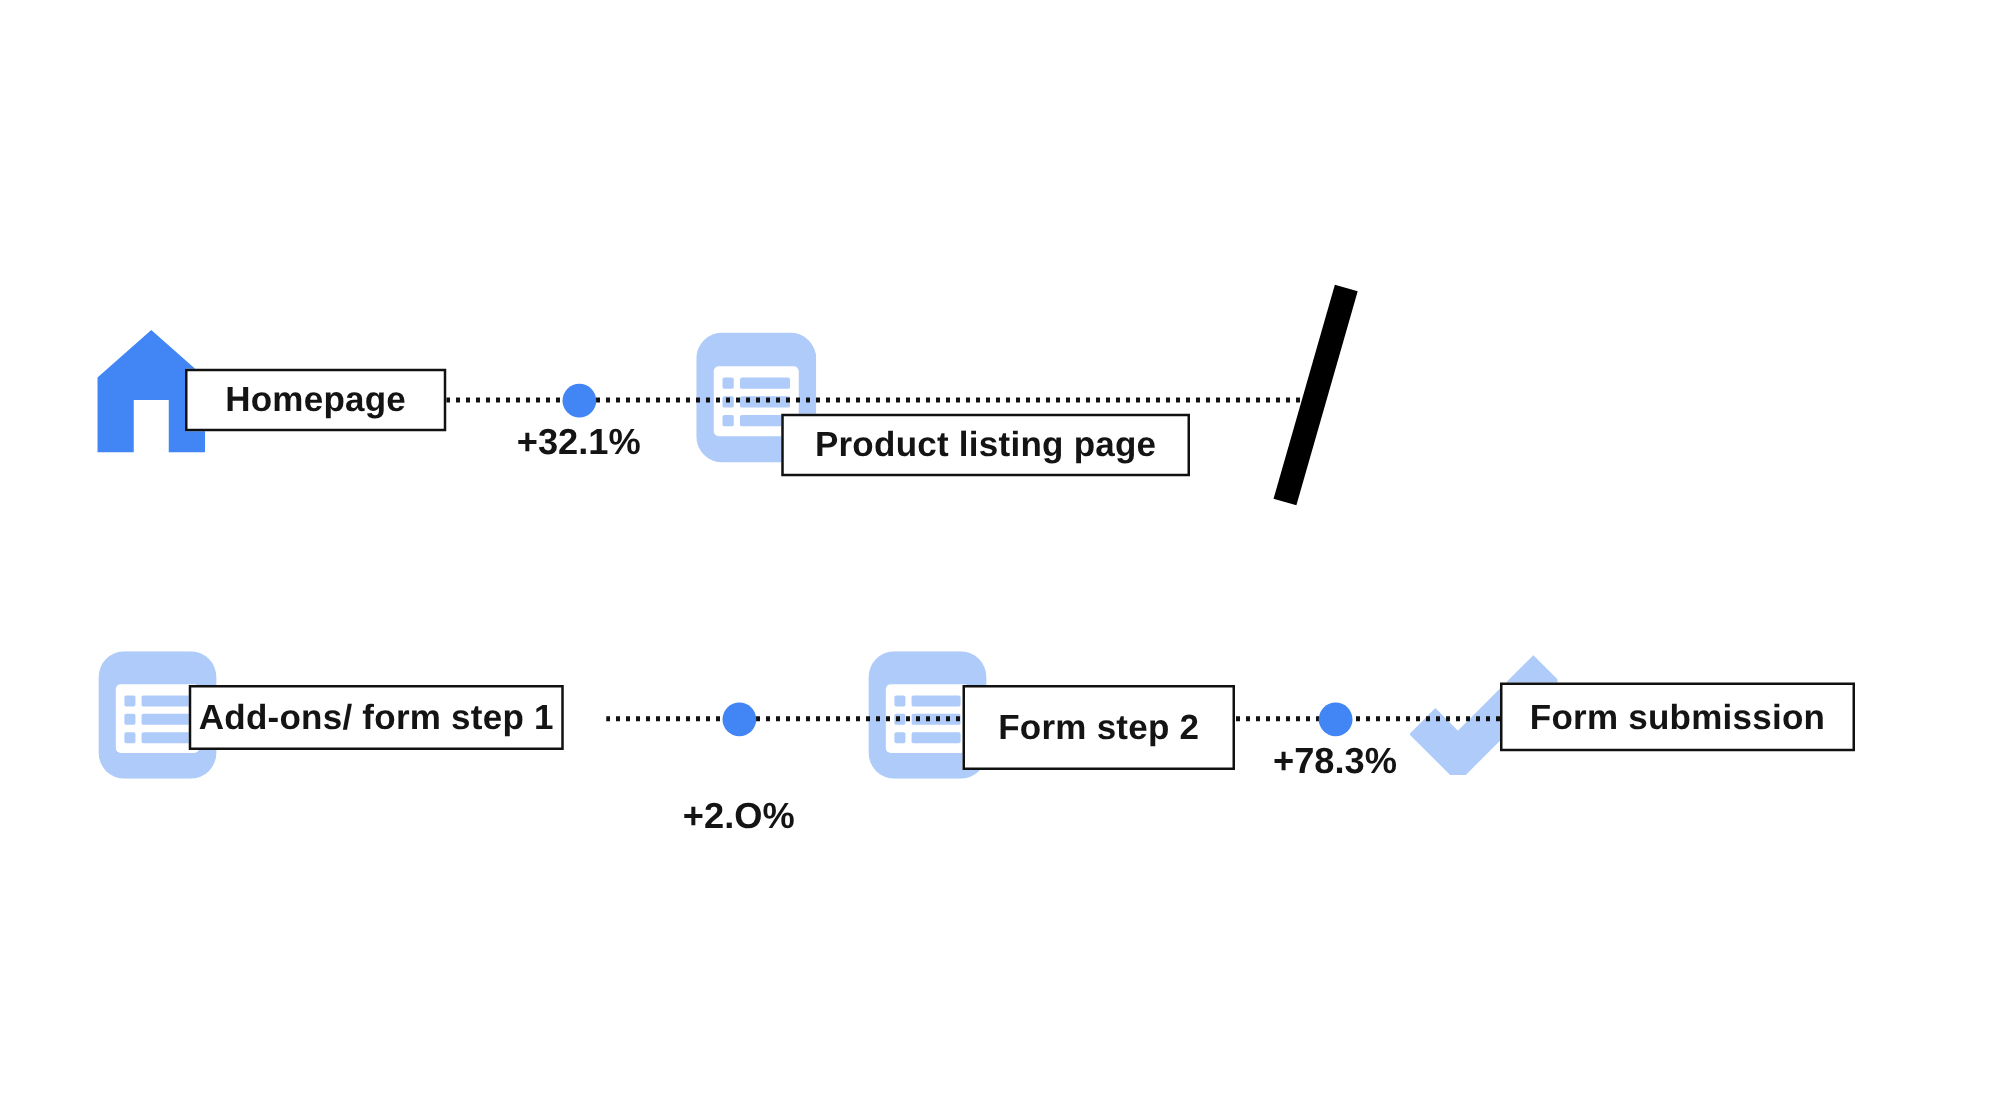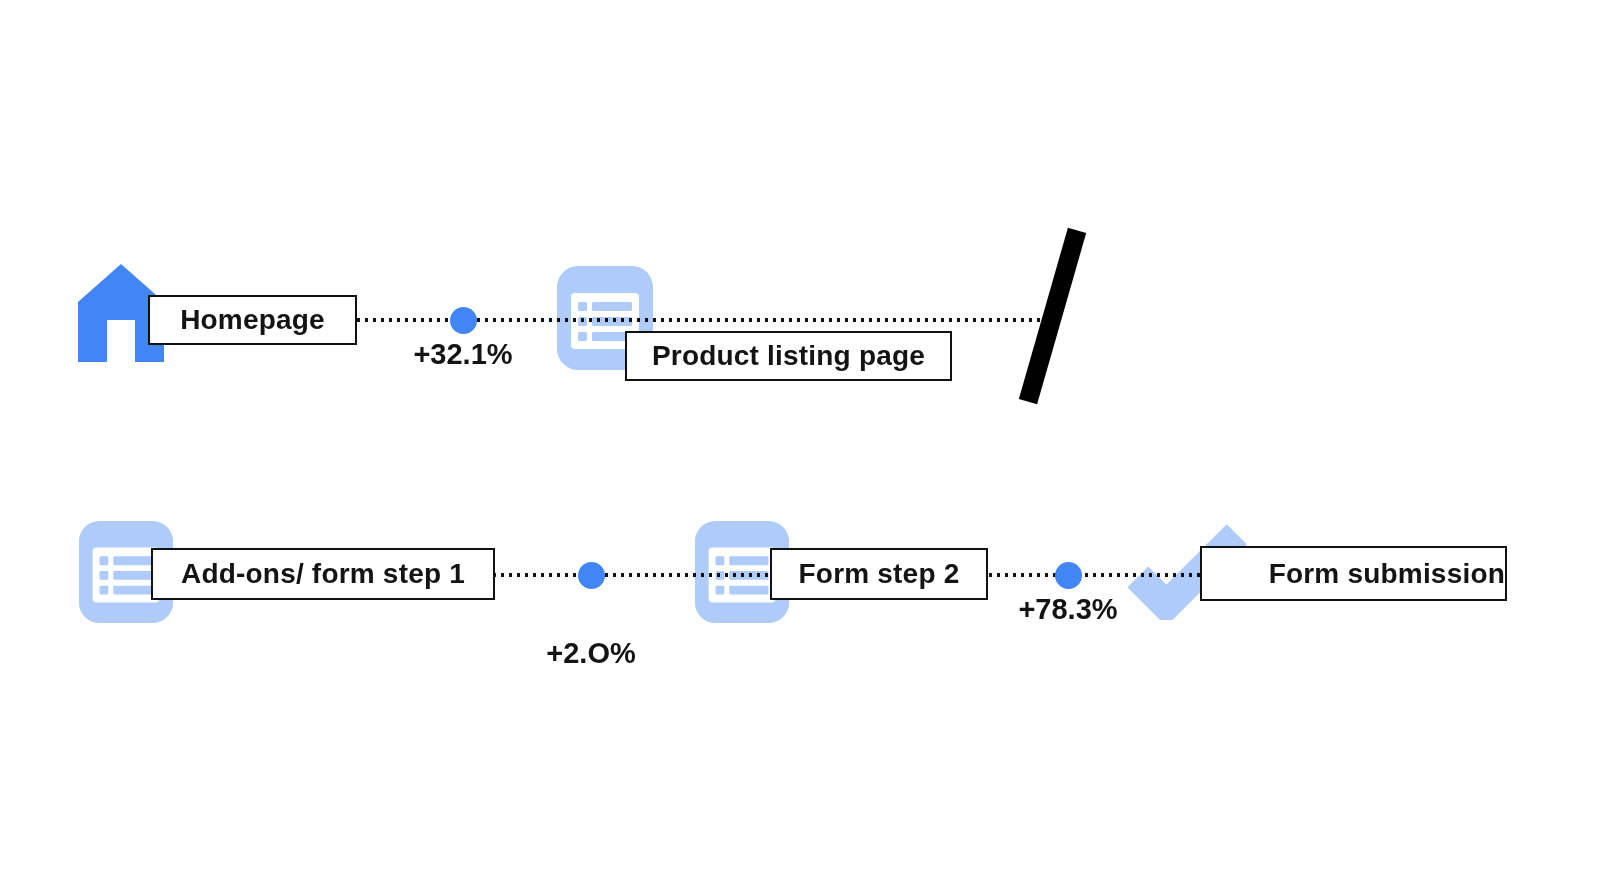--- a/index.html
+++ b/index.html
@@ -56,29 +56,29 @@
   .box-homepage   { left: 148px;  top: 295px; width: 209px; height: 50px; }
   .dot-r1         { left: 450px;  top: 307px; }
   .pct-r1         { left: 393px;  top: 338px; }
   .plp-icon       { left: 557px;  top: 266px; width: 96px;  height: 104px; }
   .box-plp        { left: 625px;  top: 295px; width: 327px; height: 50px; margin-top: 36px; }
   .slash-r1       { left: 1043px; top: 227px; }
 
   
   .addons-icon    { left: 78px;   top: 521px; width: 96px;  height: 102px; }
   .line-r2        { left: 485px;  top: 573px; width: 715px; }
-  .box-addons     { left: 151px;  top: 548px; width: 344px; height: 52px; }
+  .box-addons     { left: 151px;  top: 548px; width: 300px; height: 52px; }
   .dot-r2a        { left: 578px;  top: 562px; }
   .pct-r2a        { left: 521px;  top: 593px; margin-top: 44px; }
   .form2-icon     { left: 694px;  top: 521px; width: 96px;  height: 102px; }
-  .box-form2      { left: 770px;  top: 548px; width: 218px; height: 52px; }
+  .box-form2      { left: 770px;  top: 548px; width: 218px; height: 68px; }
   .dot-r2b        { left: 1055px; top: 562px; }
   .pct-r2b        { left: 998px;  top: 593px; }
   .check-icon     { left: 1128px; top: 520px; width: 118px; height: 100px; }
-  .box-submission { left: 1200px; top: 546px; width: 307px; height: 55px; justify-content: flex-end; }
+  .box-submission { left: 1200px; top: 546px; width: 284px; height: 55px; }
 </style>
 </head>
 <body>
 
 <div class="canvas">
 
   <div class="icon home-icon">
     <svg width="90" height="100" viewBox="0 0 90 100" aria-hidden="true">
       <path fill="#4285F4" d="M45 2 L2 40 L2 100 L31 100 L31 58 L59 58 L59 100 L88 100 L88 40 Z"></path>
     </svg>

